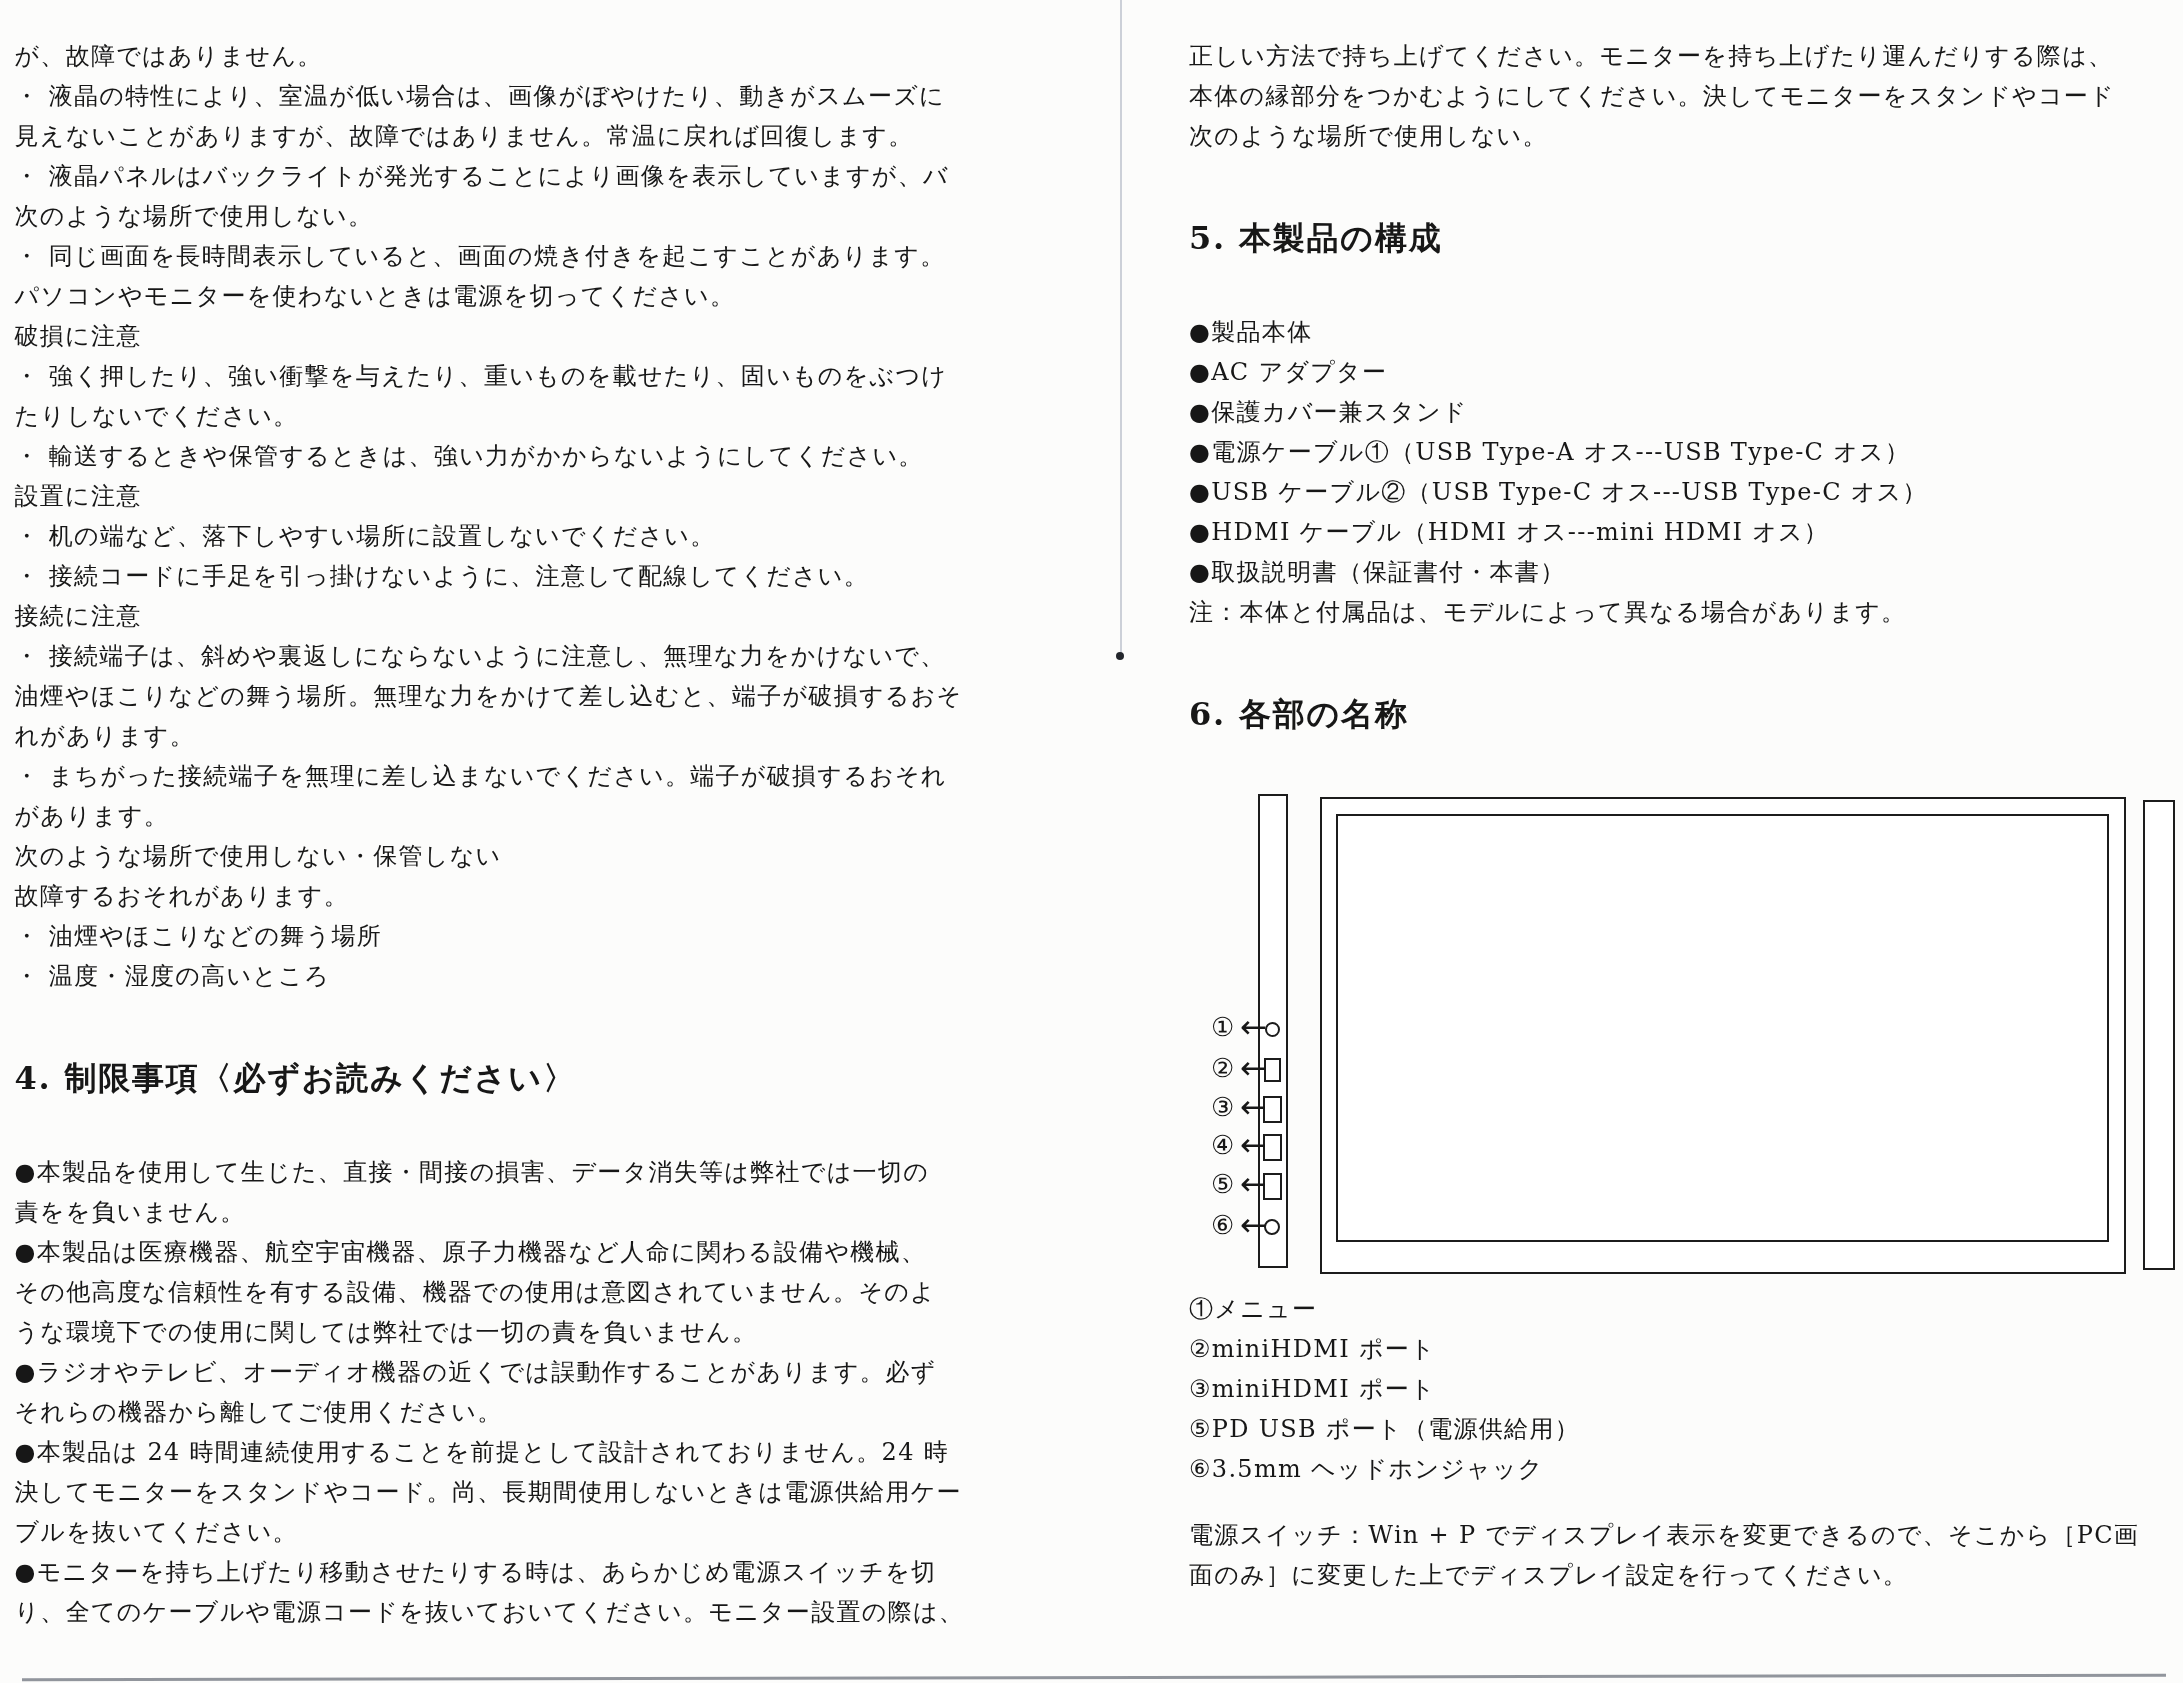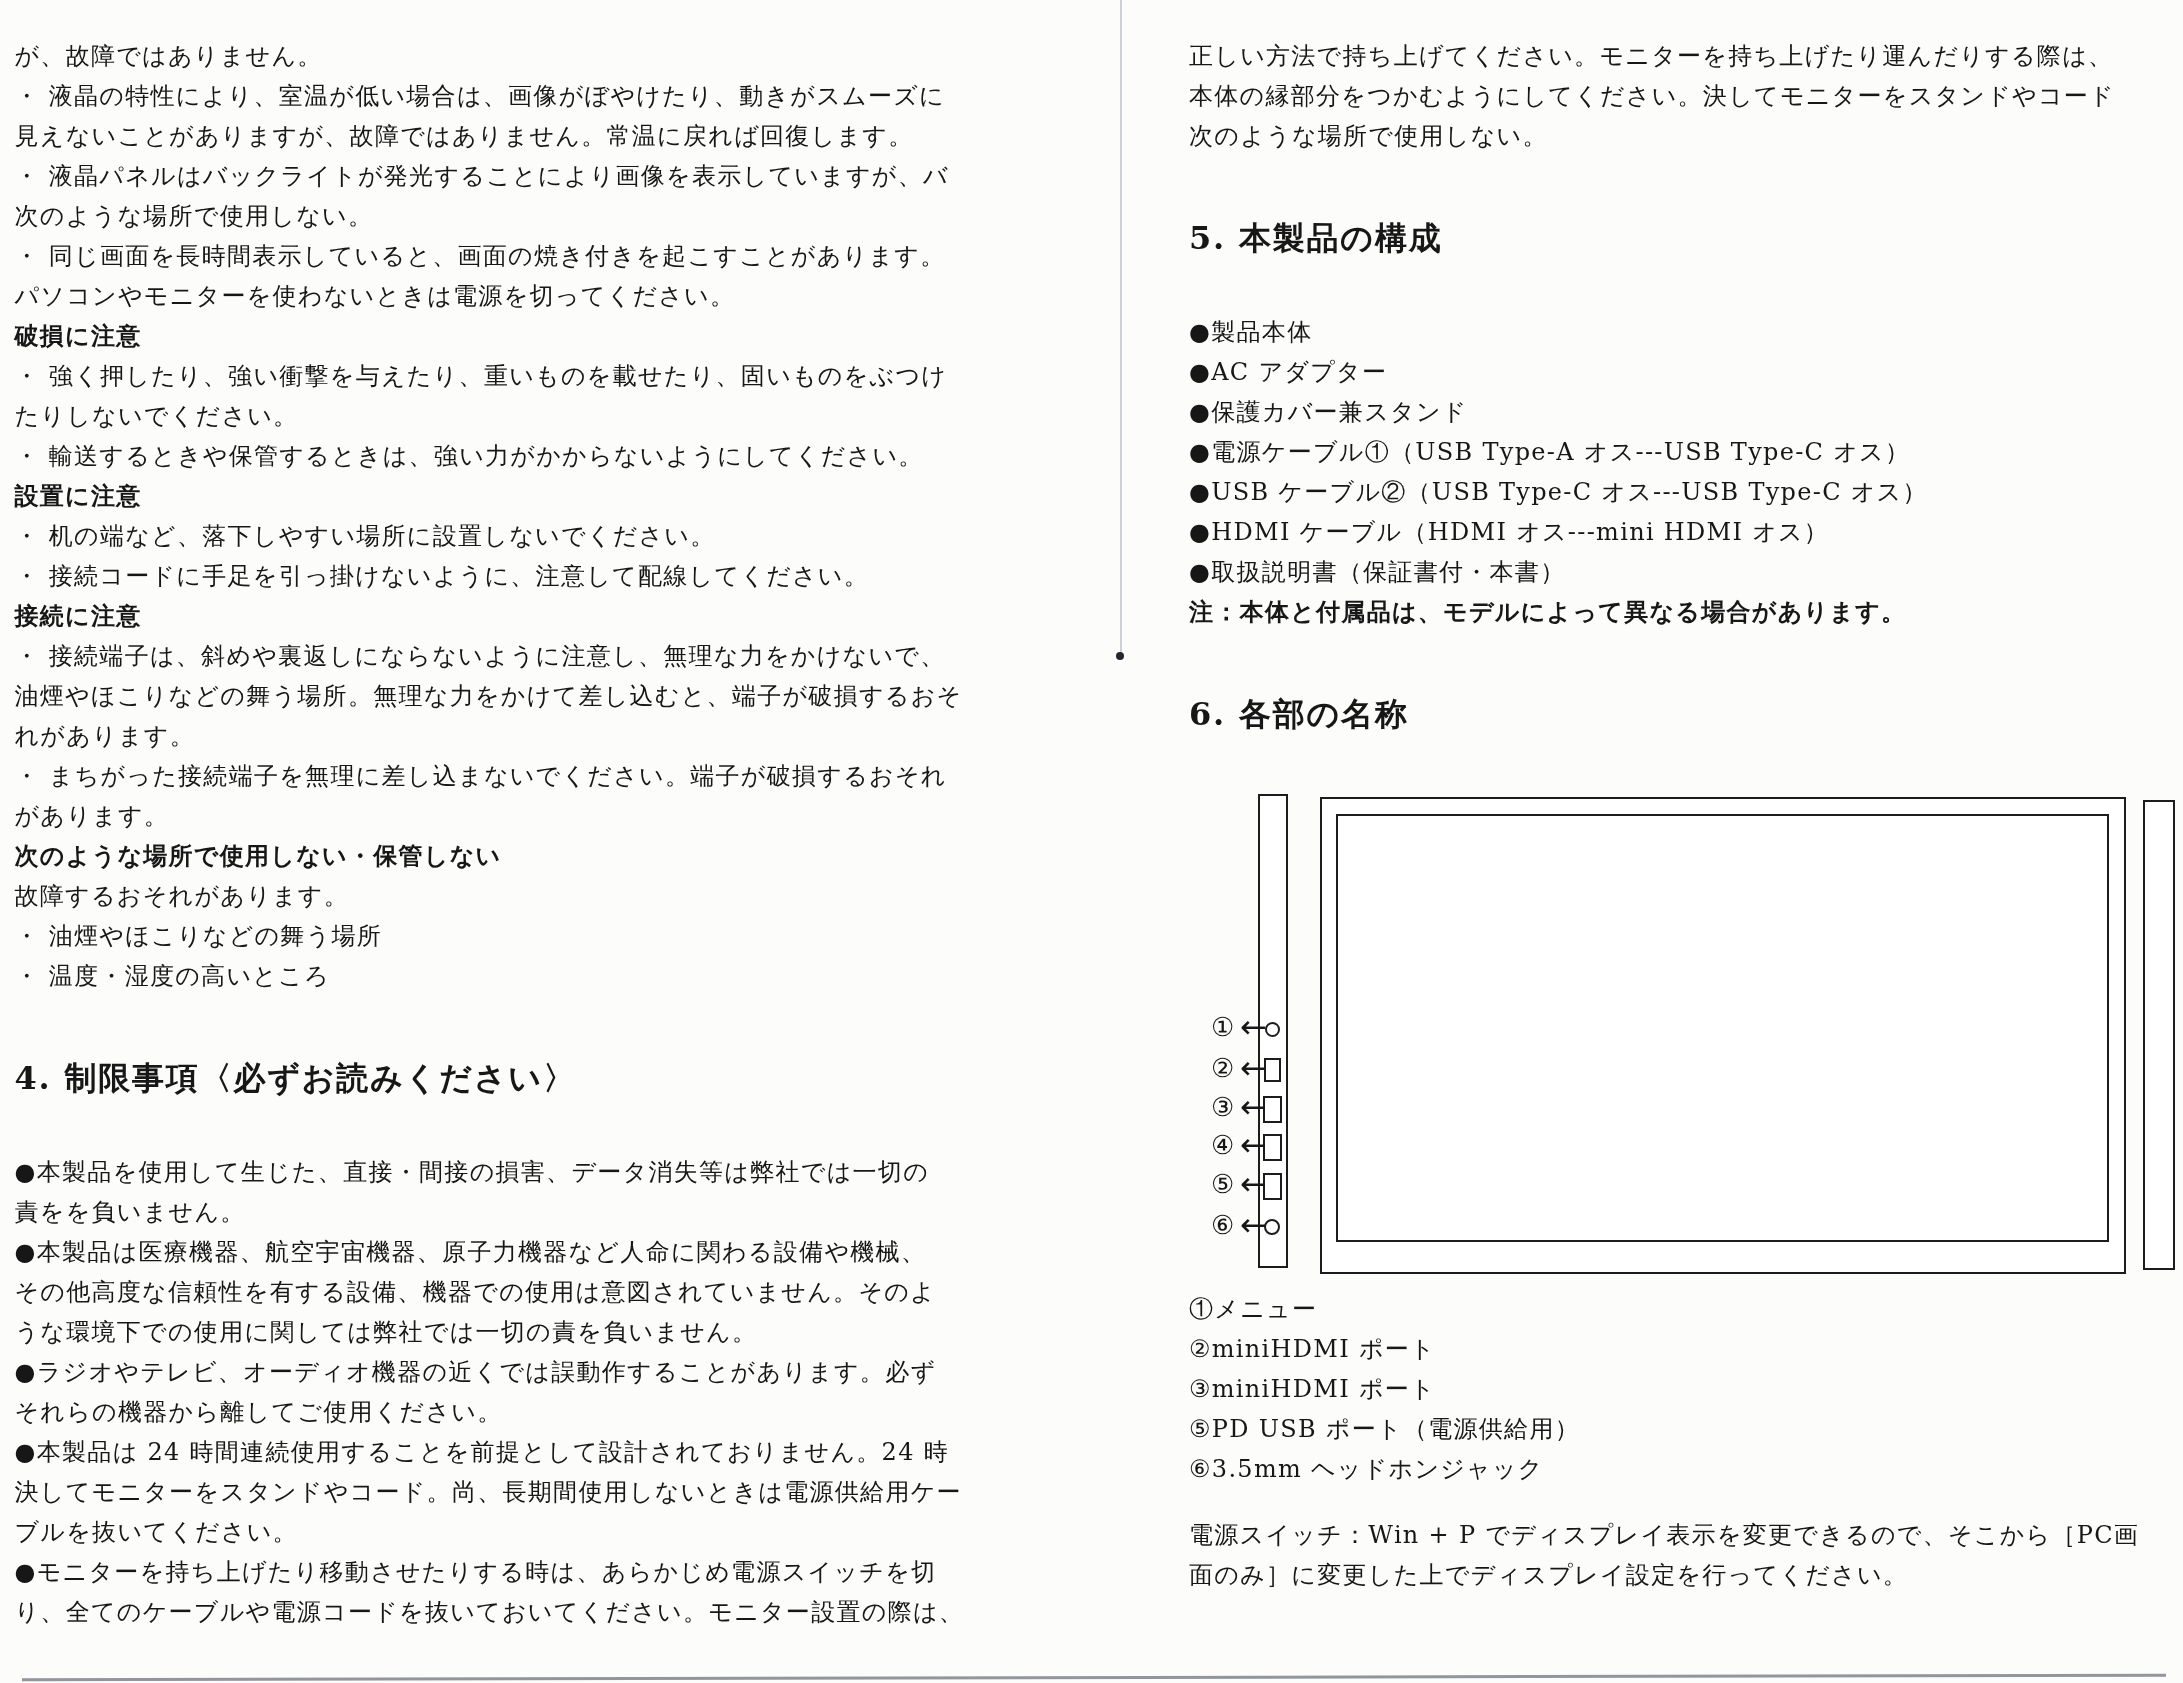--- a/index.html
+++ b/index.html
@@ -10,21 +10,21 @@
     color:#171717;
     overflow:hidden;position:relative;
   }
   .page{position:absolute;top:0;}
   .page-left{left:0;width:1118px;padding:36px 0 0 14.5px;box-sizing:border-box;}
   .page-right{left:1160px;width:1051px;padding:36px 0 0 29px;box-sizing:border-box;}
   .ln{
     font-size:24px;line-height:40px;letter-spacing:1.3px;
     white-space:nowrap;
   }
-  .ln.bold{font-weight:700;}
+  .ln.bold{font-weight:400;}
   .ln.h{
     font-size:32px;font-weight:700;letter-spacing:1.8px;
     margin-top:60px;margin-bottom:52px;line-height:44px;
   }
   .ln.mt{margin-top:26px;}
   
   .fold-line{position:absolute;left:1120px;top:0;width:1.5px;height:655px;background:#ccd0d8;}
   .fold-dot{position:absolute;left:1116px;top:652px;width:8px;height:8px;background:#23262c;border-radius:50%;}
   
   .bottom-edge{

